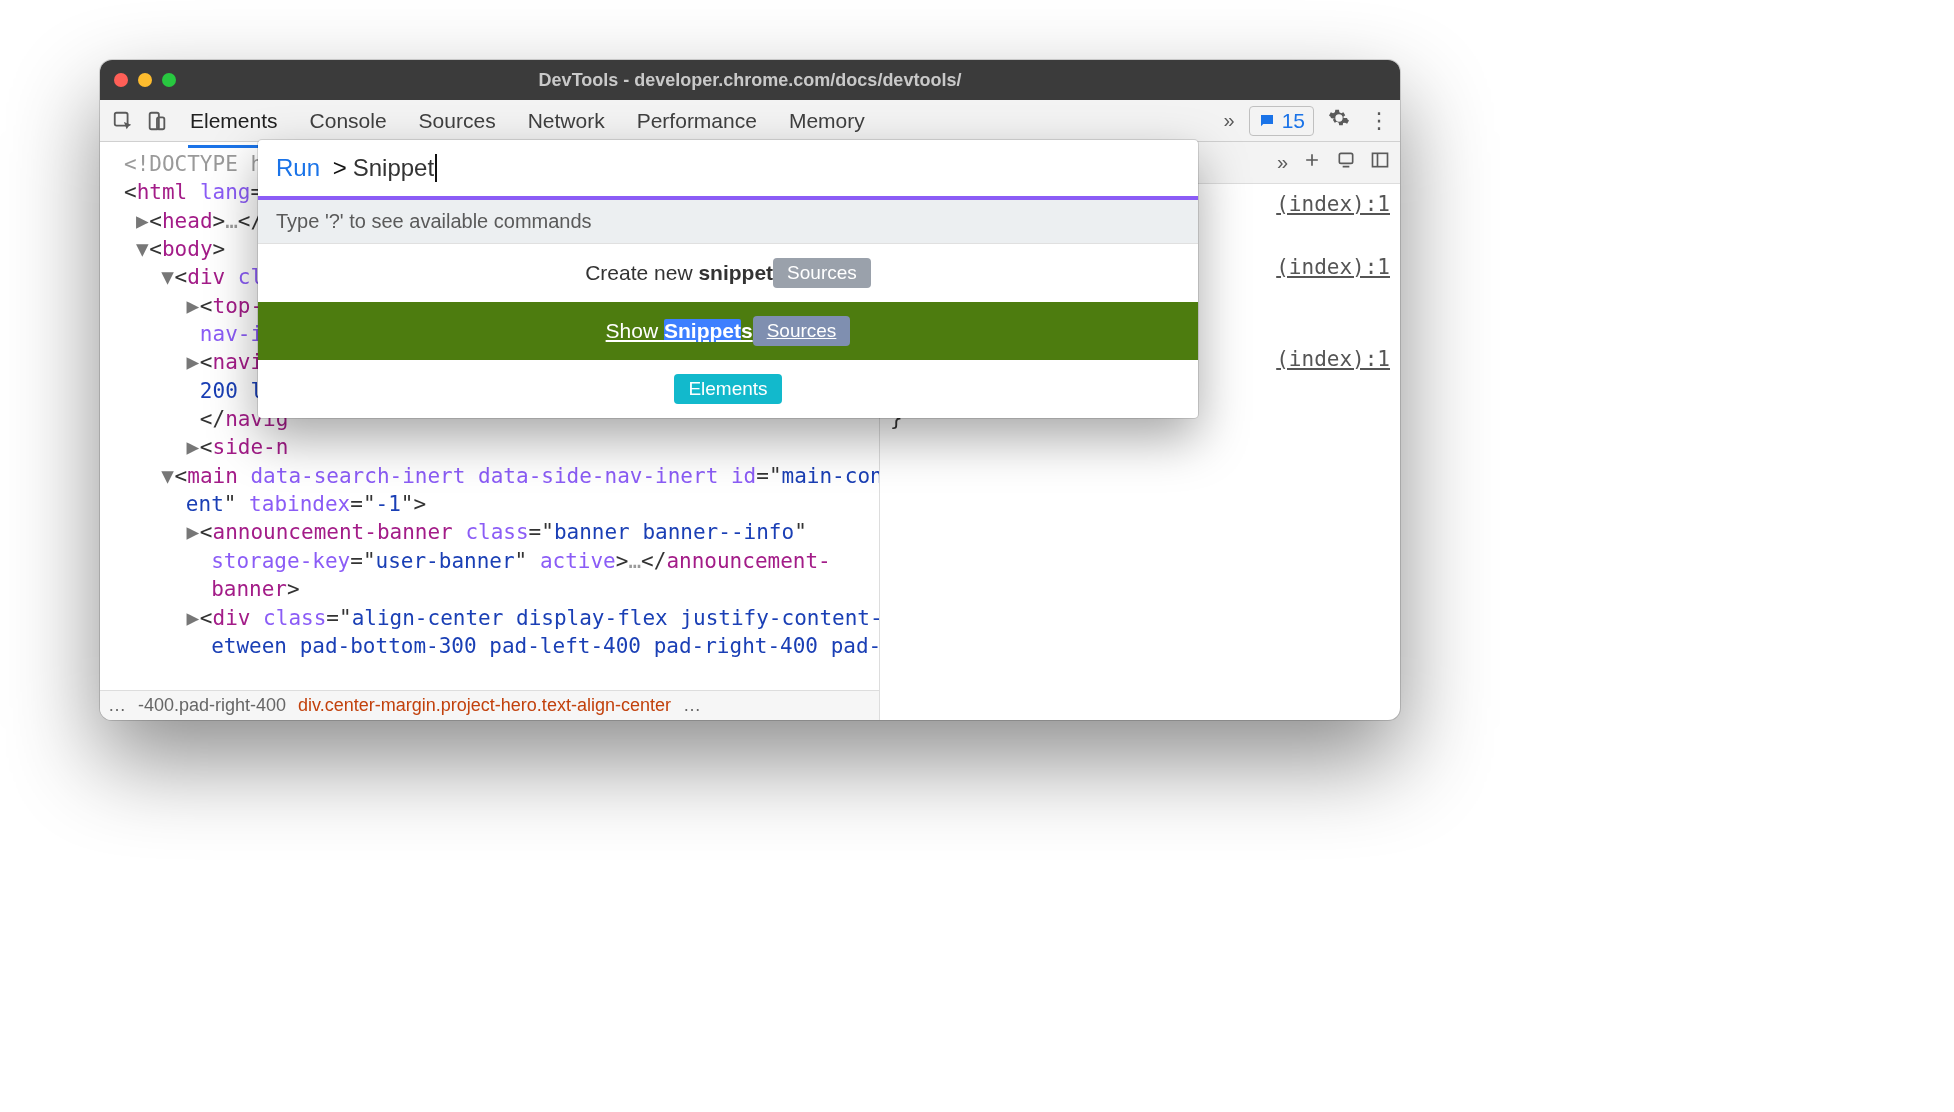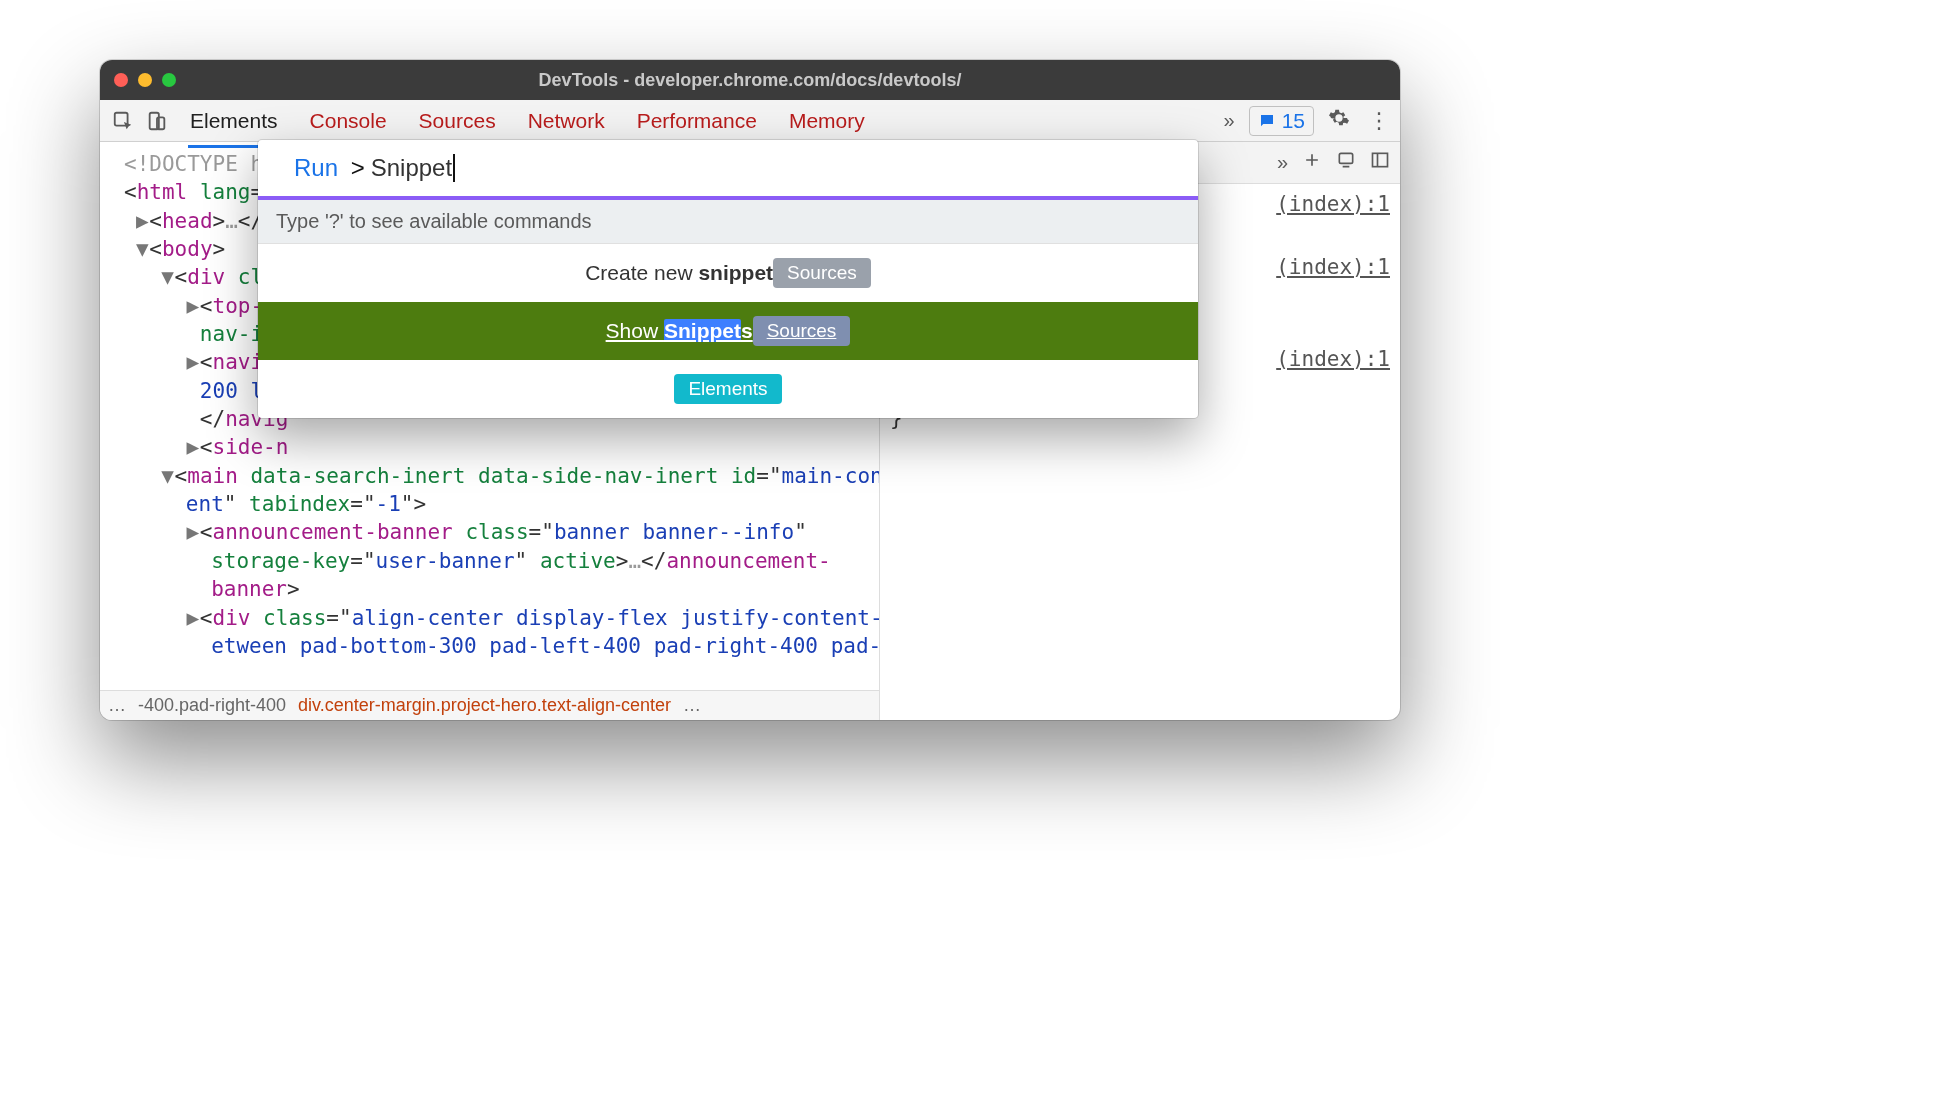--- a/index.html
+++ b/index.html
@@ -50,21 +50,21 @@
     display: flex;
     align-items: center;
     padding: 0 6px;
     flex: 0 0 auto;
     color: #5a5a5a;
     background: #f3f3f3;
   }
   .tool-icon { width: 34px; height: 34px; display:flex; align-items:center; justify-content:center; color:#5a5a5a; }
   .tool-icon svg { width:22px; height:22px; stroke:#5a5a5a; fill:none; stroke-width:2; }
   .tabs { display:flex; gap: 28px; margin-left: 14px; }
-  .tab { color:#b91c1c; padding: 6px 2px; position:relative; }
+  .tab { color:#404040; padding: 6px 2px; position:relative; }
   .tab.active { color:#202020; }
   .tab.active::after {
     content:""; position:absolute; left:0; right:0; bottom:-9px; height:3px; background:#1a73e8;
   }
   .tabs-right { margin-left:auto; display:flex; align-items:center; gap: 14px; }
   .chev { font-size: 20px; color:#5a5a5a; }
   .issues {
     display:flex; align-items:center; gap:6px;
     border:1px solid #c0c0c0; border-radius:4px; padding:2px 8px;
     color:#1a73e8; font-weight:500;
@@ -75,21 +75,21 @@
   
   .split { flex:1 1 auto; display:flex; min-height:0; }
   .left { flex:1 1 60%; display:flex; flex-direction:column; min-width:0; border-right:1px solid #ddd; }
   .right { flex:1 1 40%; display:flex; flex-direction:column; min-width:0; }
   
   .dom {
     flex:1 1 auto; overflow:hidden; padding: 8px 0 0 10px;
     font-family: Menlo, Consolas, monospace; font-size: 21px; line-height: 1.35;
     color:#333; white-space: pre;
   }
-  .c-gray{color:#9a9a9a;} .c-tag{color:#a31c88;} .c-attr{color:#15803d;} .c-str{color:#1a3fb5;}
+  .c-gray{color:#9a9a9a;} .c-tag{color:#a31c88;} .c-attr{color:#8b5cf6;} .c-str{color:#1a3fb5;}
   .tr { display:inline-block; width:14px; text-align:center; color:#777; }
   
   .breadcrumb {
     flex:0 0 auto; height:30px; border-top:1px solid #ddd;
     display:flex; align-items:center; padding:0 8px; gap:12px;
     font-family: -apple-system, Arial; font-size: 18px; color:#666;
     background:#f6f6f6;
   }
   .breadcrumb .sel { color:#c2410c; }
   
@@ -108,21 +108,21 @@
   .sel-txt{color:#777;} .prop{color:#c2185b;} .val{color:#333;} .brace{color:#333;}
   .rule{clear:both; margin-bottom:4px;} .body-line{ padding-left: 22px; }
   .faded{ color:#bfbfbf; }
   
   .cmd {
     position:absolute; left: 258px; top: 140px; width: 940px;
     background:#fff; border-radius:4px; box-shadow: 0 20px 50px rgba(0,0,0,0.35), 0 0 0 1px rgba(0,0,0,0.12);
     overflow:hidden; z-index:50;
   }
   .cmd-input { display:flex; align-items:baseline; gap:6px; padding:14px 18px; font-size:24px; }
-  .cmd-prefix { color:#1a73e8; font-weight:500;margin-left:18px; }
+  .cmd-prefix { color:#1a73e8; font-weight:500; }
   .cmd-caret { border-right:2px solid #111; padding-right:1px; }
   .cmd-hint { background:#eceff1; color:#5a5a5a; padding:10px 18px; font-size:20px; border-top:4px solid #8b5cf6; border-bottom:1px solid #e0e0e0;}
   .cmd-row {
     display:flex; align-items:center; justify-content:center;
     padding: 14px 18px; font-size:21px;
   }
   .cmd-row.sel { background:#4d7c0f; color:#fff;text-decoration:underline; }
   .cmd-badge {
     border-radius:4px; padding:4px 14px; font-size:19px; color:#fff;
     background:#9aa1ab;

